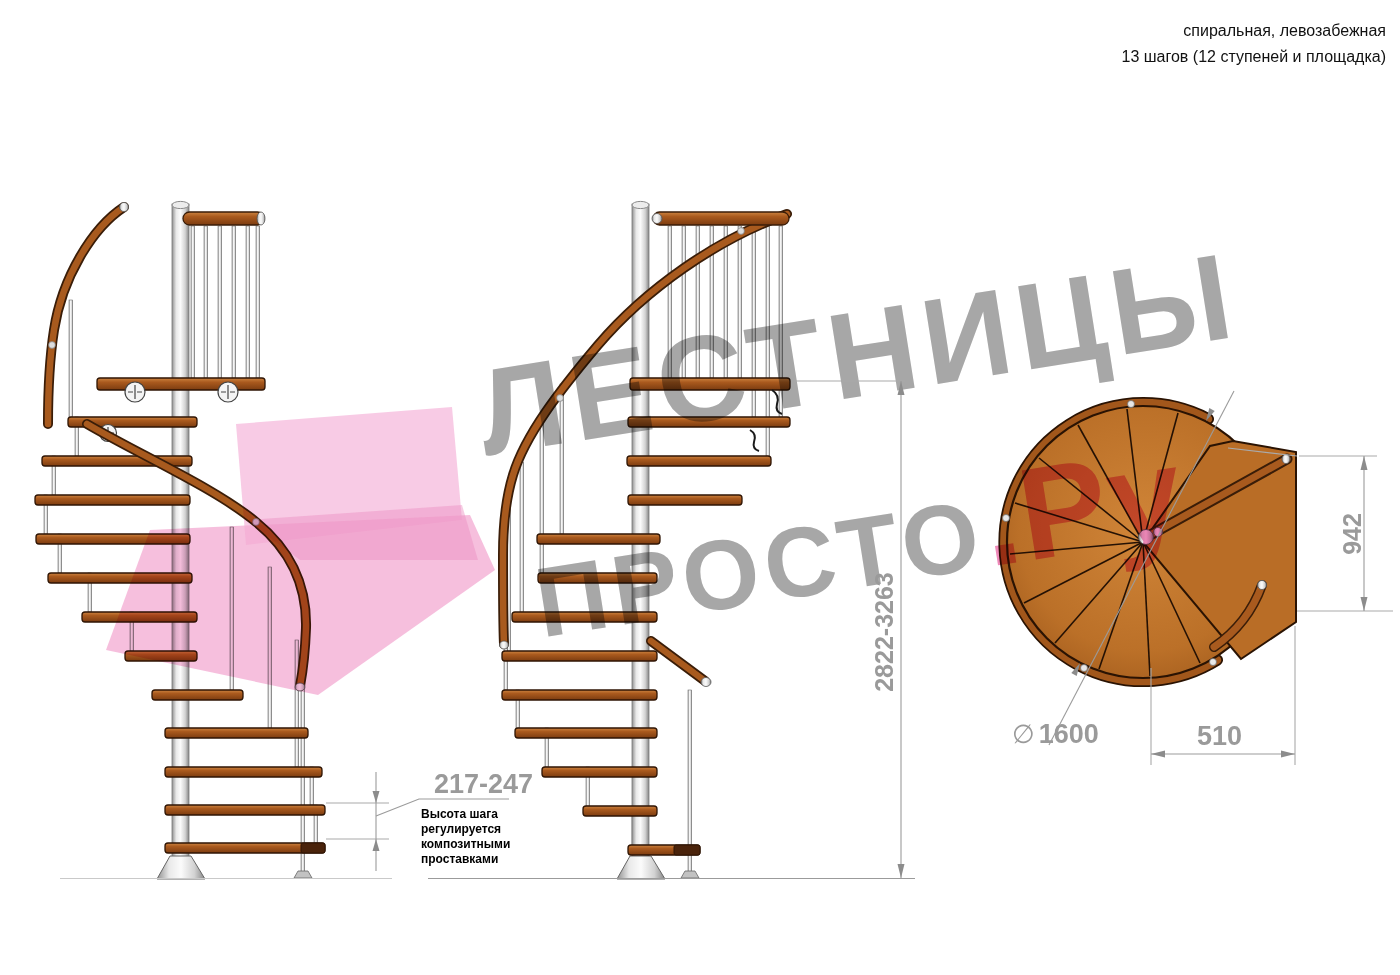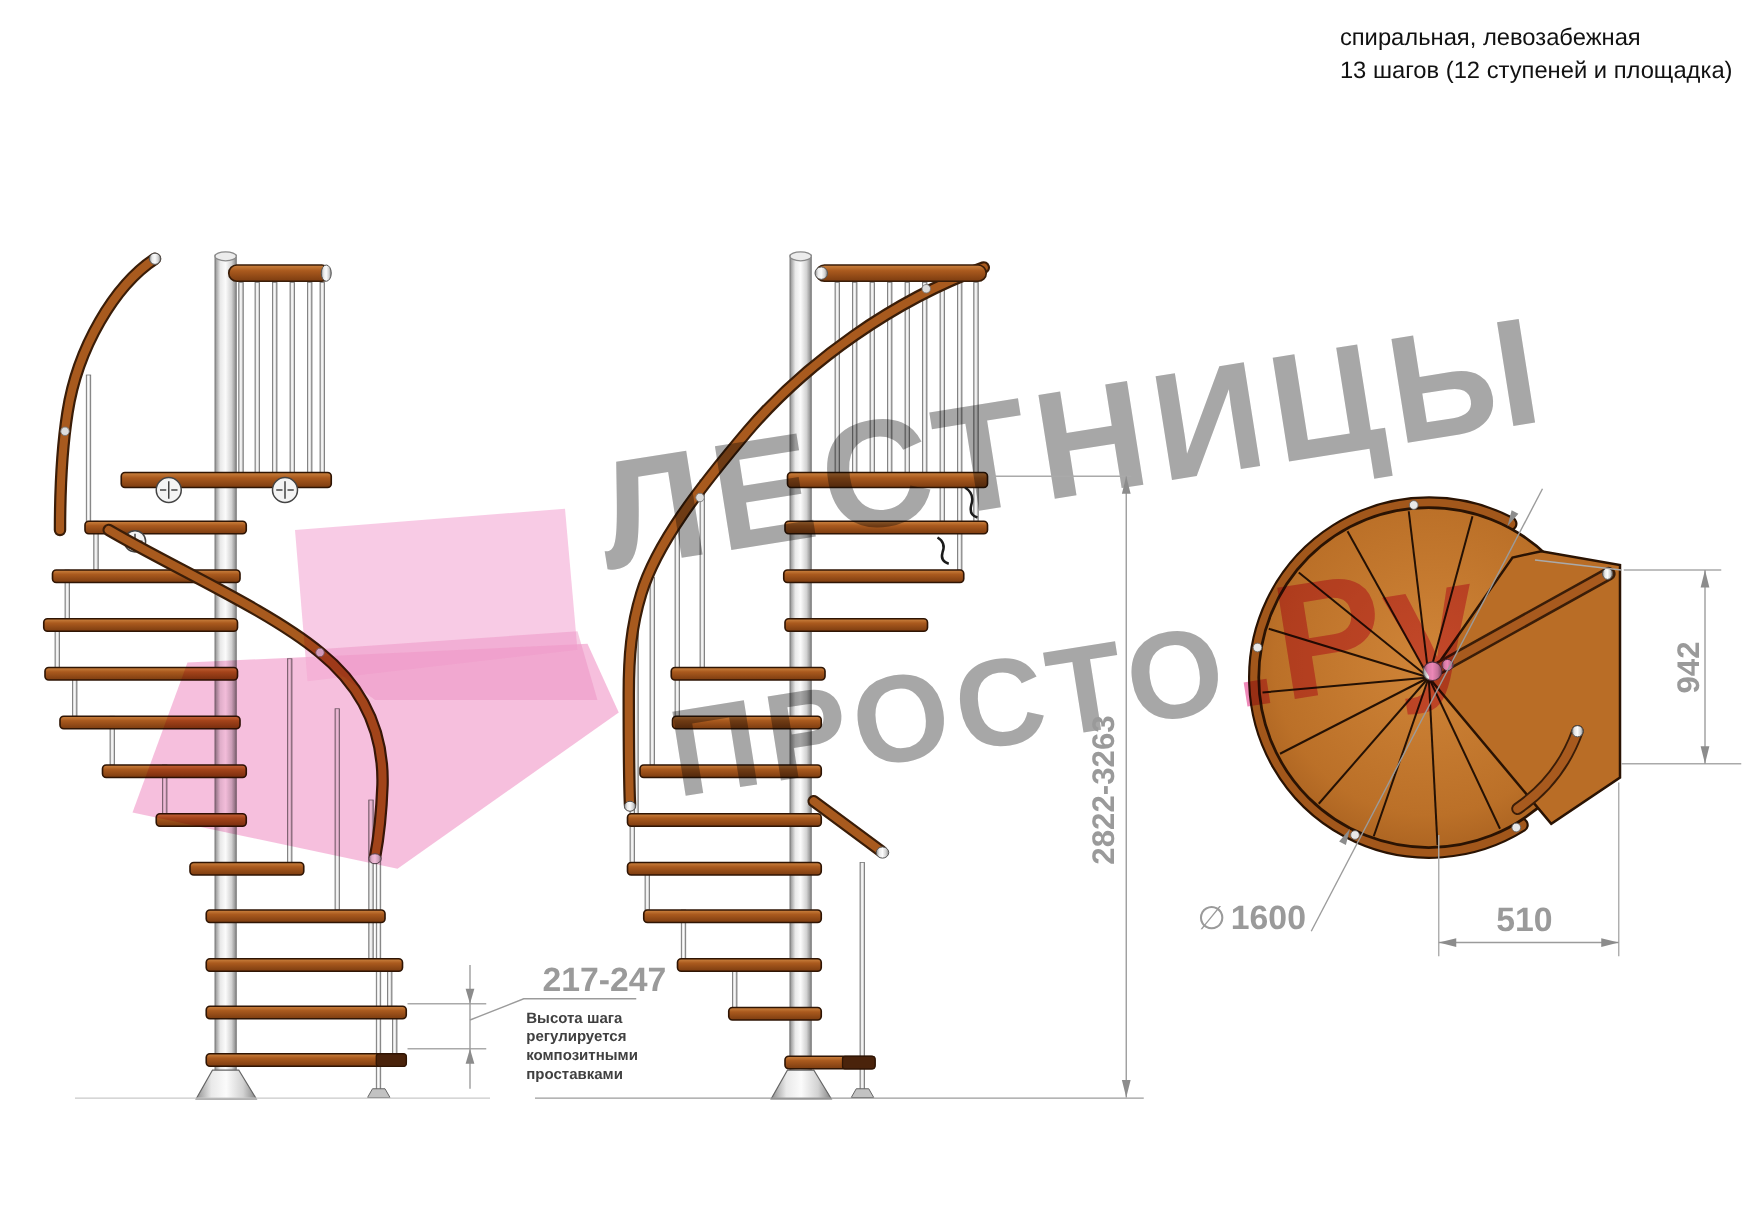--- a/index.html
+++ b/index.html
@@ -1,36 +1,36 @@
 <!DOCTYPE html>
 <html><head>
 <meta charset="utf-8">
 <style>
   html,body{margin:0;padding:0;background:#fff;}
   .stage{position:relative;width:1400px;height:975px;background:#ffffff;overflow:hidden;
          font-family:"Liberation Sans", sans-serif;}
   .stage svg{position:absolute;left:0;top:0;}
   
-  .hdr{position:absolute;top:18px;right:14px;text-align:left;color:#111;
-       font-size:19px;line-height:26px;font-weight:400;}
+  .hdr{position:absolute;top:18px;right:14px;text-align:right;color:#111;
+       font-size:16px;line-height:26px;font-weight:400;}
   
   .wm{position:absolute;left:0;top:0;width:1400px;height:975px;mix-blend-mode:multiply;pointer-events:none;}
   .wm1{position:absolute;left:468px;top:345px;font-size:122px;font-weight:bold;letter-spacing:7px;
        color:#a0a0a0;transform:rotate(-9deg);transform-origin:left top;white-space:nowrap;opacity:.92;}
   .wm2{position:absolute;left:523px;top:518px;font-size:99px;font-weight:bold;letter-spacing:6px;
        color:#a0a0a0;transform:rotate(-9deg);transform-origin:left top;white-space:nowrap;opacity:.92;}
   .wm2 .pink{font-size:131px;color:#ee7fb4;letter-spacing:2px;}
   
   .dimtxt{position:absolute;color:#9a9a9a;font-weight:bold;white-space:nowrap;}
   .d-step{left:434px;top:769px;font-size:27px;}
   .d-note{position:absolute;left:421px;top:807px;width:100px;font-size:12px;line-height:15px;
-          color:#404040;font-weight:bold;}
+          color:#000000;font-weight:bold;}
   .d-total{left:884px;top:632px;font-size:25px;transform:translate(-50%,-50%) rotate(-90deg);}
   .d-942{left:1352px;top:534px;font-size:25px;transform:translate(-50%,-50%) rotate(-90deg);}
-  .d-dia{left:958px;top:719px;font-size:27px;}
+  .d-dia{left:1012px;top:719px;font-size:27px;}
   .d-dia .sym{font-weight:400;font-size:26px;padding-right:4px;}
   .d-820{left:1197px;top:721px;font-size:27px;}
 </style>
 </head>
 <body>
 
 <div class="stage">
 
   <svg id="art" width="1400" height="975" viewBox="0 0 1400 975">
     <defs>

